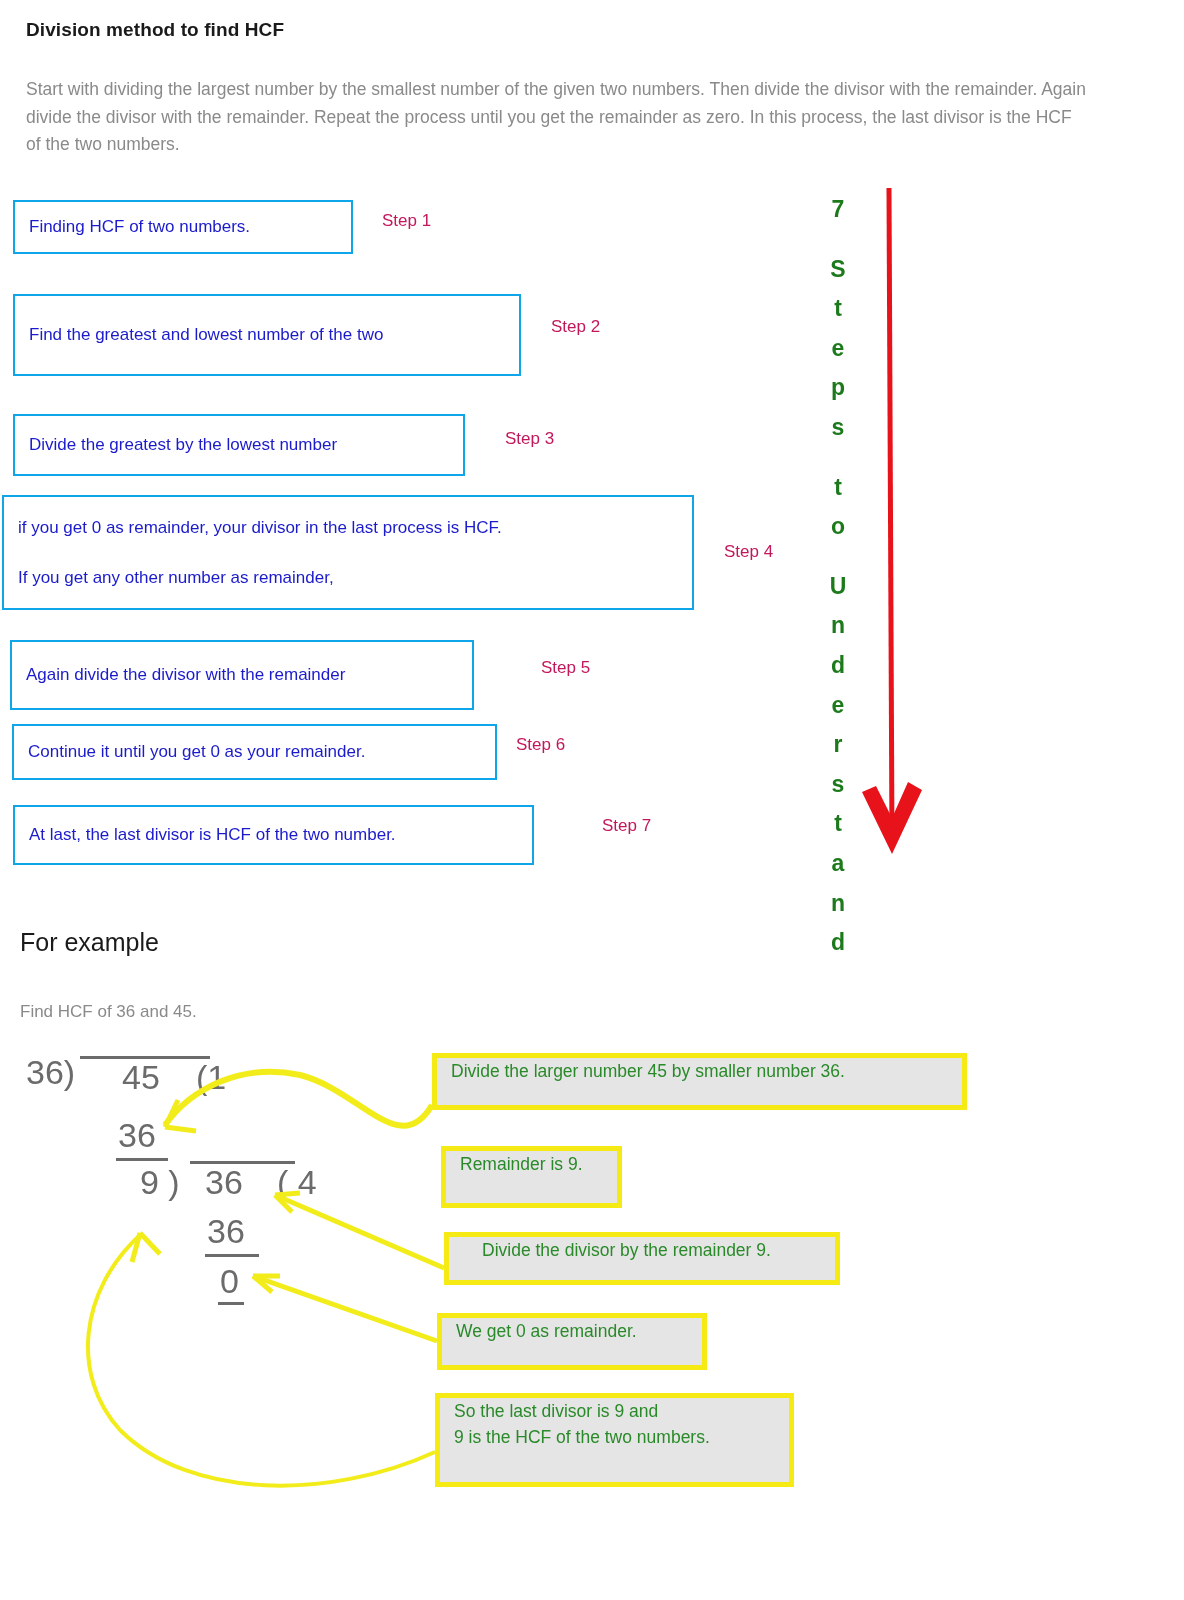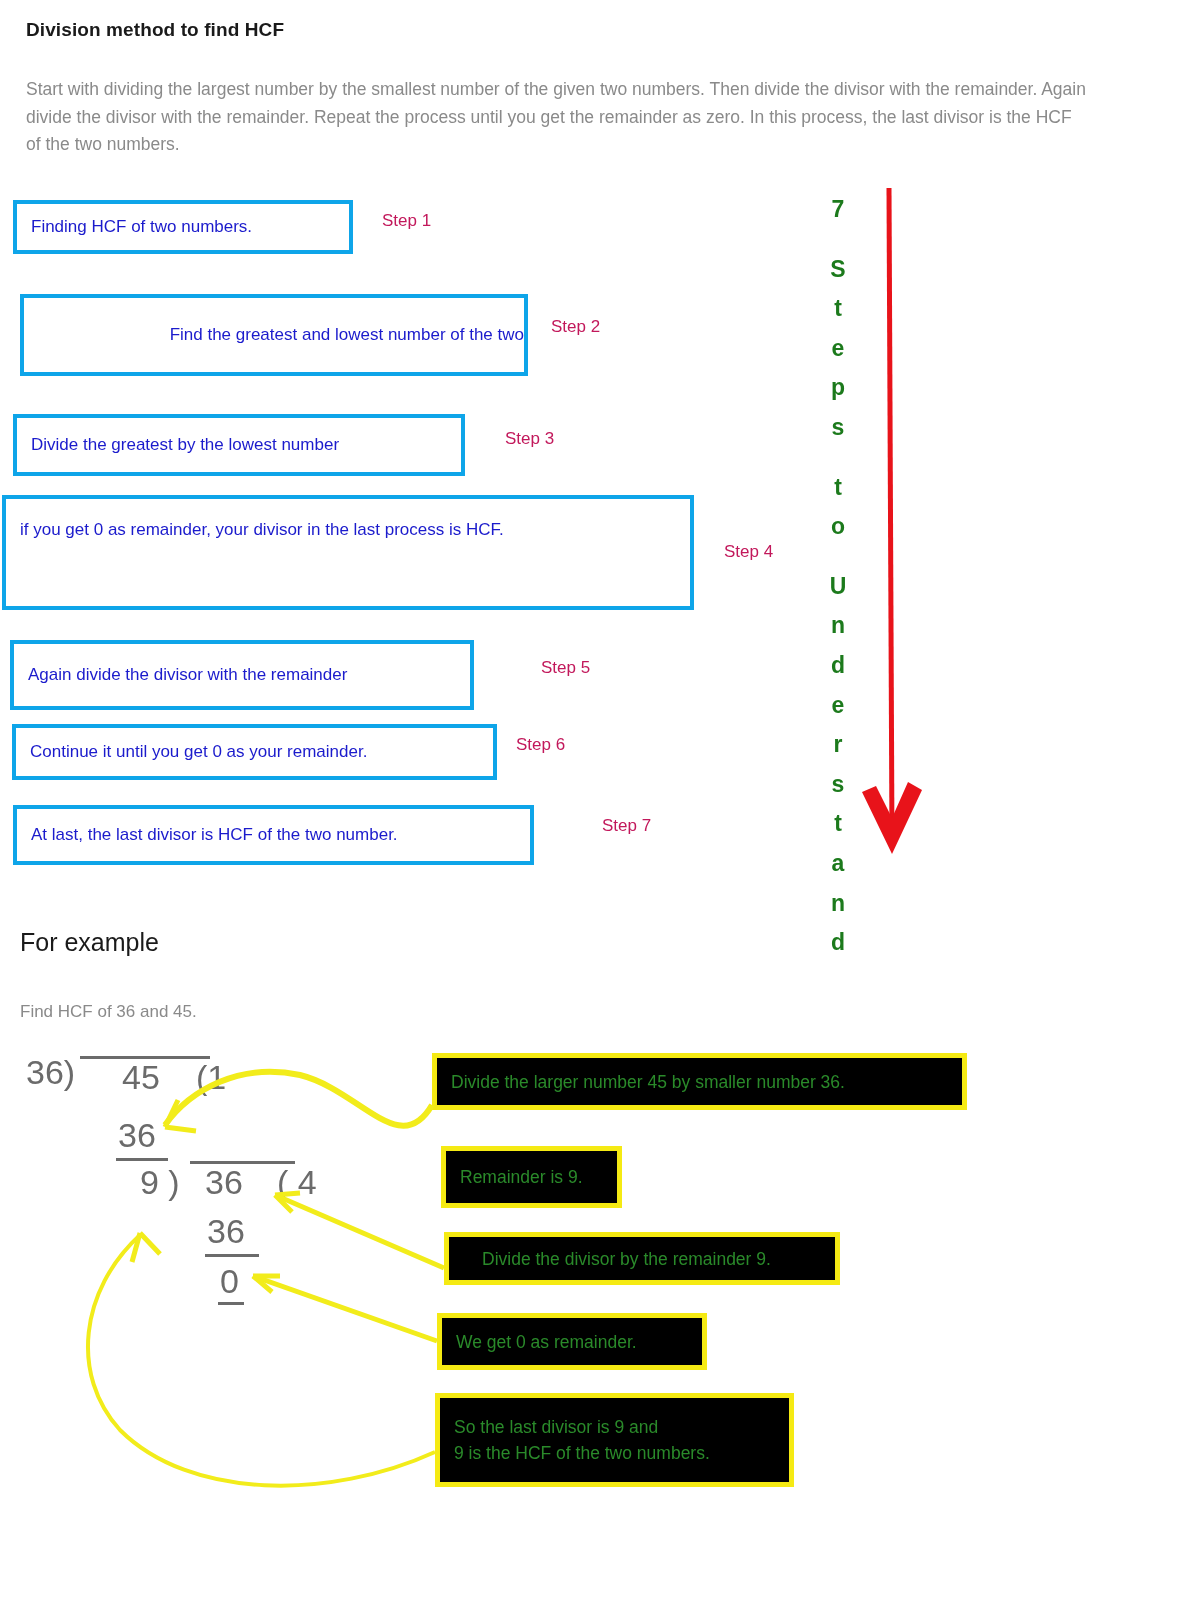--- a/index.html
+++ b/index.html
@@ -31,21 +31,21 @@
     top: 76px;
     width: 1060px;
     font-size: 17.5px;
     line-height: 27.5px;
     color: #8a8a8a;
   }
 
   
   .step-box {
     position: absolute;
-    border: 4px solid #0ea5e9;
+    border: 2px solid #0ea5e9;
     background: #ffffff;
     box-sizing: border-box;
     display: flex;
     align-items: center;
   }
   .step-box .step-text {
     color: #1b1bcc;
     font-size: 17px;
     padding-left: 14px;
     line-height: 26px;
@@ -105,24 +105,23 @@
   .dv-rule {
     position: absolute;
     background: #6b6b6b;
     height: 3px;
   }
 
   
   .callout {
     position: absolute;
     border: 5px solid #f5ea13;
-    background: #000000;
+    background: #e5e5e5;
     box-sizing: border-box;
     display: flex;
-    align-items: center;
   }
   .callout .callout-text {
     color: #2a8a2a;
     font-size: 17.5px;
     padding-left: 14px;
     line-height: 26px;
     white-space: pre-line;
   }
 
   .arrows-layer {
@@ -136,32 +135,33 @@
 <body>
 
 <div class="page-title">Division method to find HCF</div>
 <div class="intro">Start with dividing the largest number by the smallest number of the given two numbers. Then divide the divisor with the remainder. Again divide the divisor with the remainder. Repeat the process until you get the remainder as zero. In this process, the last divisor is the HCF of the two numbers.</div>
 
 <div class="step-box" style="left:13px; top:200px; width:340px; height:54px;">
   <span class="step-text">Finding HCF of two numbers.</span>
 </div>
 <div class="step-label" style="left:382px; top:211px;">Step 1</div>
 
-<div class="step-box" style="left:20px; top:294px; width:508px; height:82px;justify-content:flex-end;">
+<div class="step-box" style="left:13px; top:294px; width:508px; height:82px;">
   <span class="step-text">Find the greatest and lowest number of the two</span>
 </div>
 <div class="step-label" style="left:551px; top:317px;">Step 2</div>
 
 <div class="step-box" style="left:13px; top:414px; width:452px; height:62px;">
   <span class="step-text">Divide  the greatest by the lowest number</span>
 </div>
 <div class="step-label" style="left:505px; top:429px;">Step 3</div>
 
 <div class="step-box" style="left:2px; top:495px; width:692px; height:115px; display:block;">
   <div class="step-text" style="padding-top:18px;">if you get 0 as remainder, your divisor in the last process is HCF.</div>
+  <div class="step-text" style="padding-top:24px;">If you get any other number as remainder,</div>
 </div>
 <div class="step-label" style="left:724px; top:542px;">Step 4</div>
 
 <div class="step-box" style="left:10px; top:640px; width:464px; height:70px;">
   <span class="step-text">Again divide the divisor with the remainder</span>
 </div>
 <div class="step-label" style="left:501px; top:658px;margin-left:40px;">Step 5</div>
 
 <div class="step-box" style="left:12px; top:724px; width:485px; height:56px;">
   <span class="step-text">Continue it until you get 0 as your remainder.</span>

